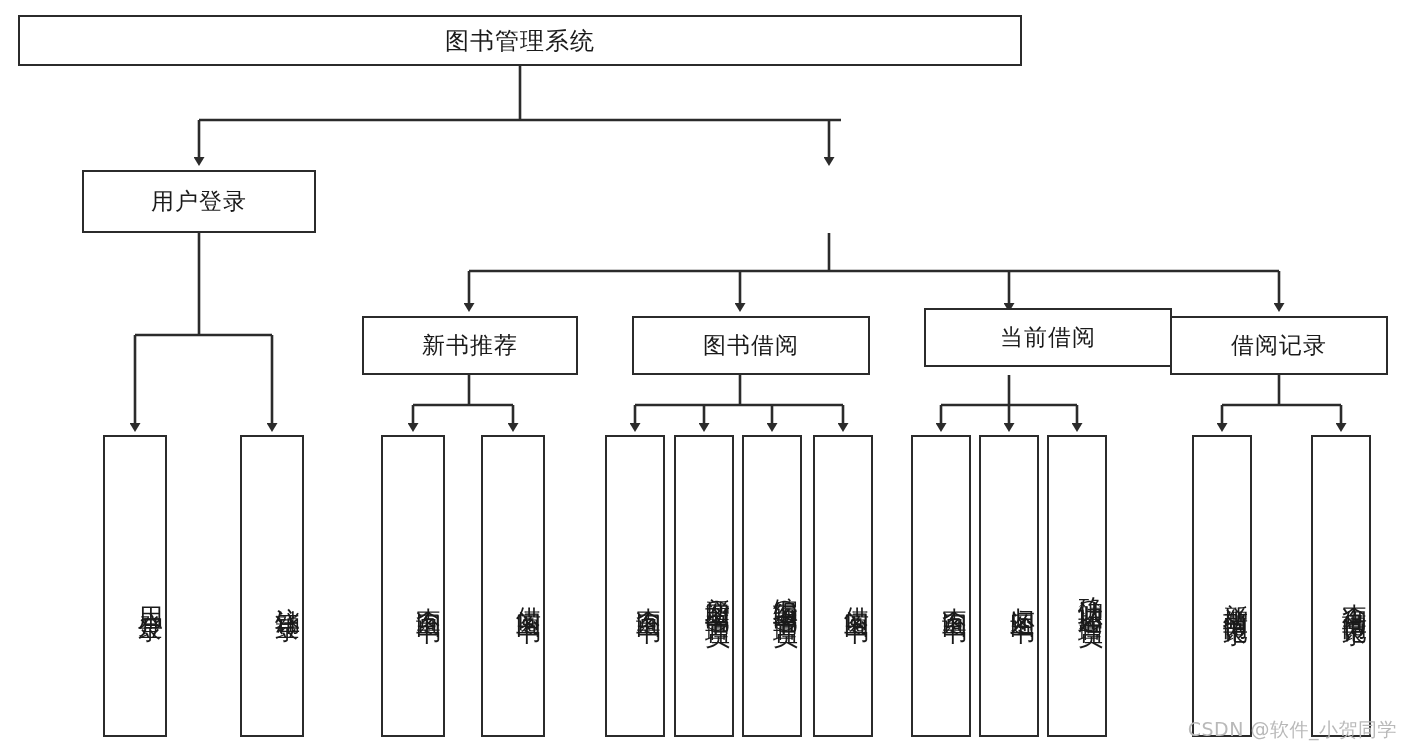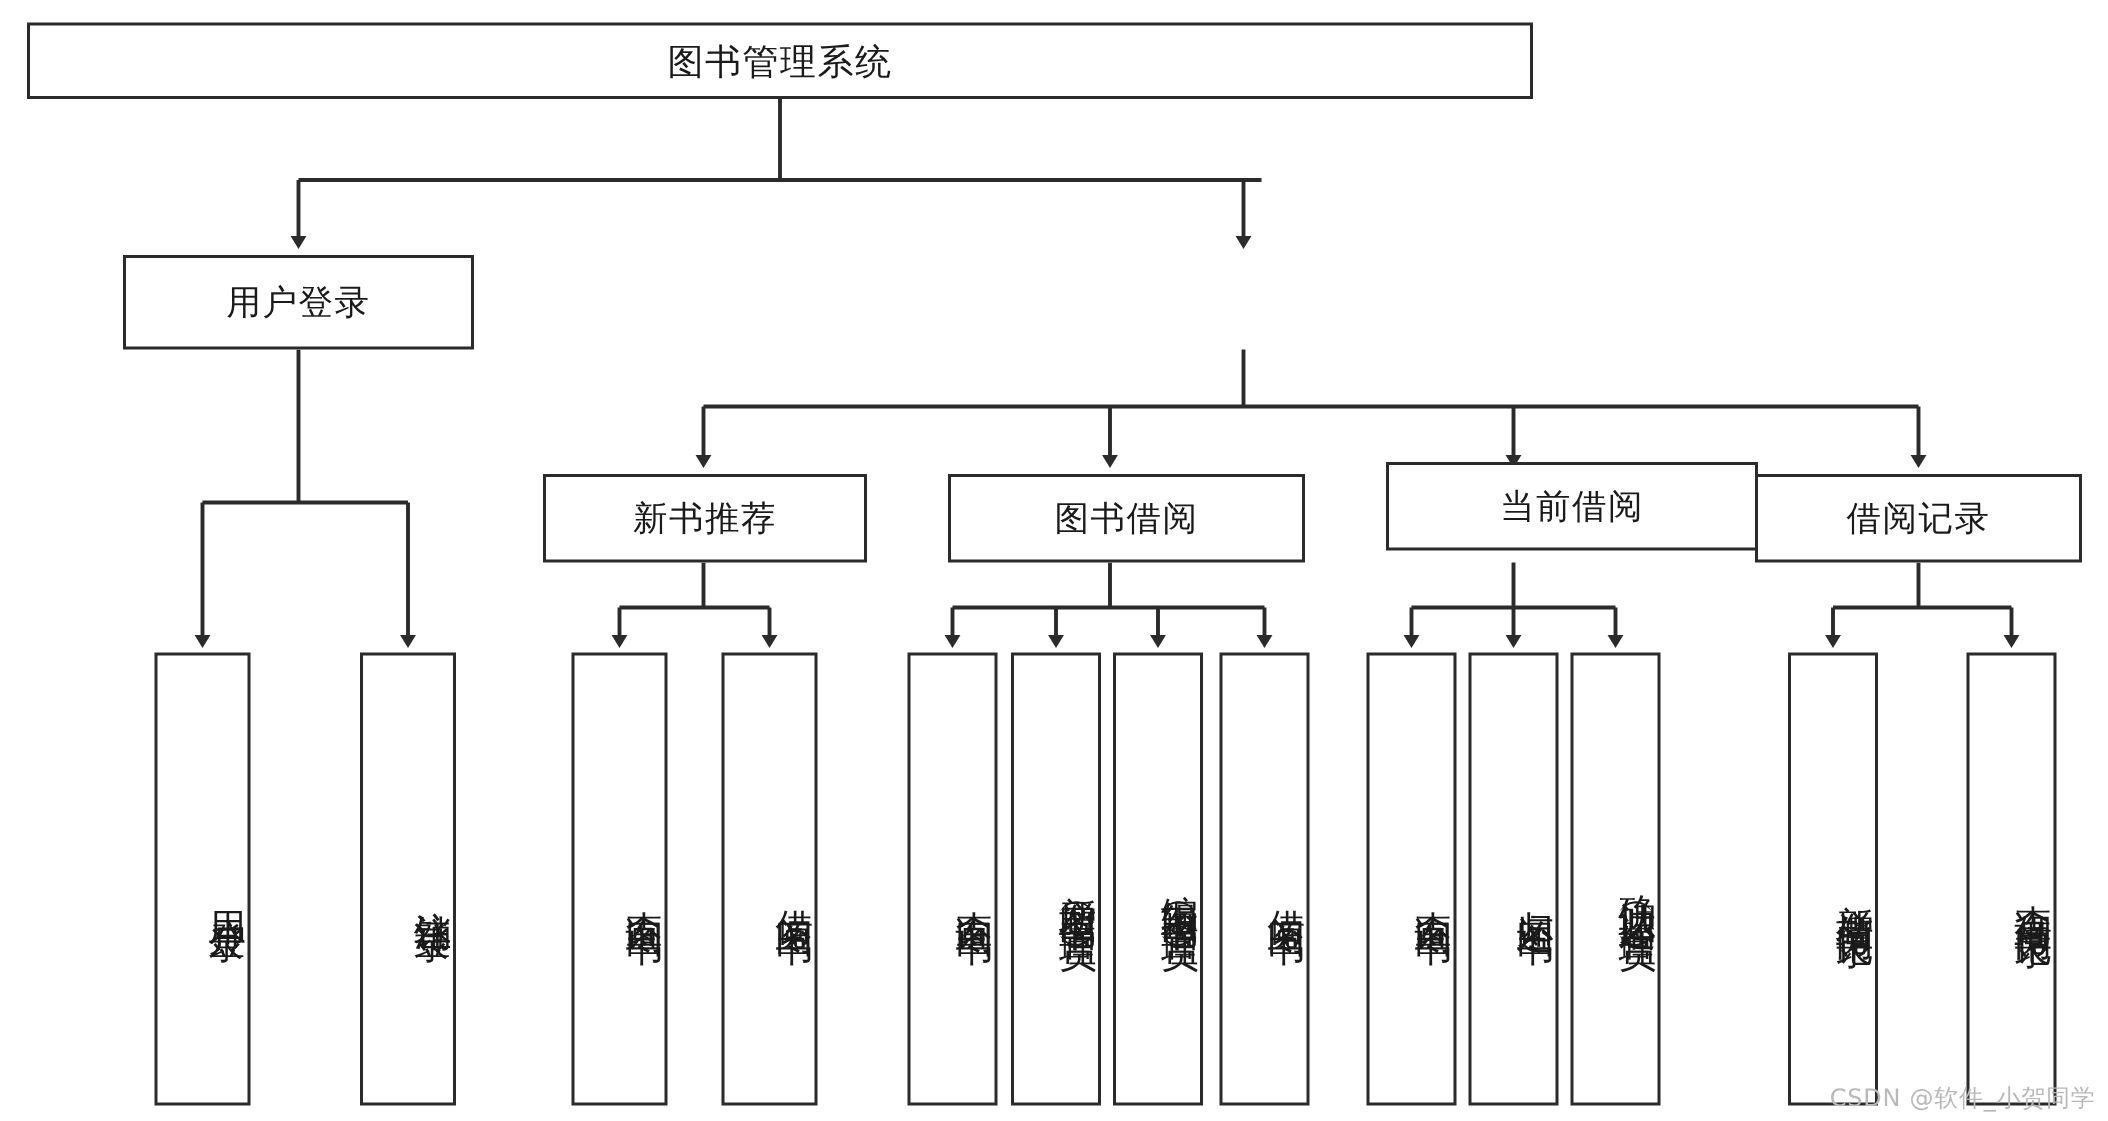--- a/index.html
+++ b/index.html
@@ -57,21 +57,21 @@
   }
   .node-v > span {
     writing-mode: vertical-rl;
     text-orientation: upright;
     display: block;
   }
   .watermark {
     position: absolute;
     right: 8px;
     bottom: 4px;
-    font-size: 16px;
+    font-size: 19px;
     color: #b9b9b9;
     letter-spacing: 0.5px;
     white-space: nowrap;
     font-family: "DejaVu Sans", sans-serif;
   }
 </style>
 </head>
 <body>
 
 <div id="canvas">

